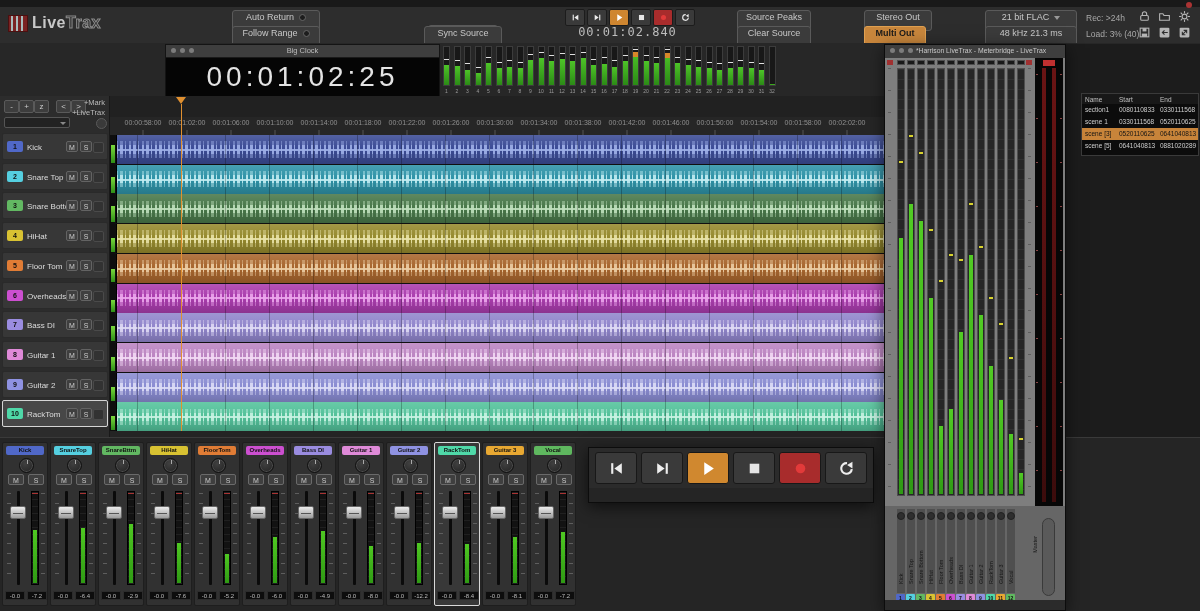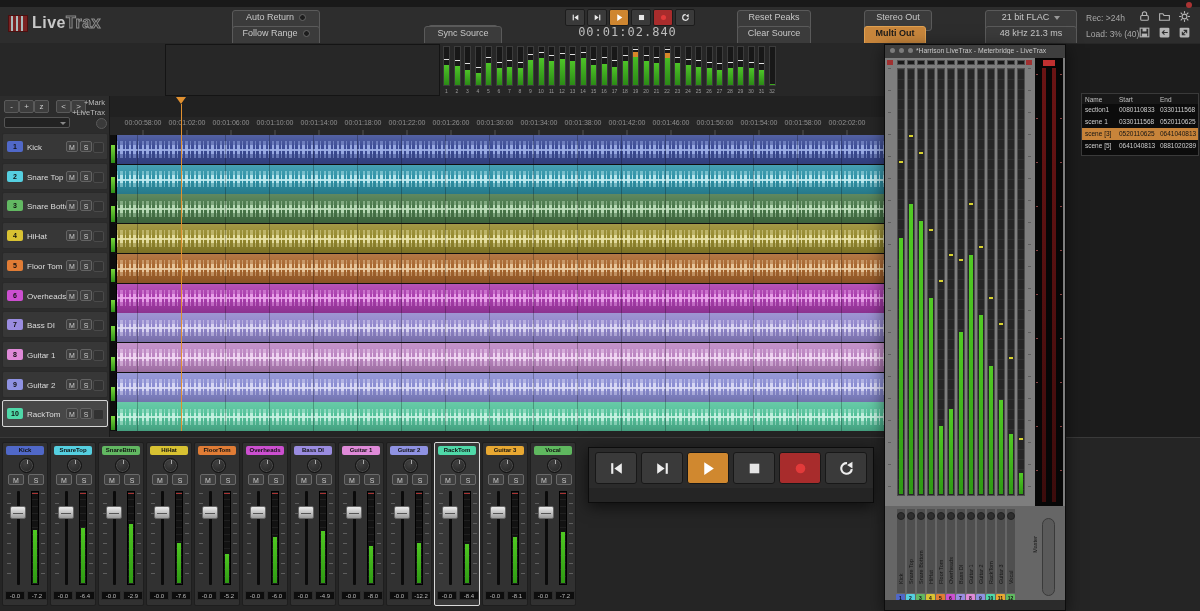--- a/index.html
+++ b/index.html
@@ -198,21 +198,21 @@
         </div>
       <div class="mini-btn" data-key="loop">
           <svg viewBox="0 0 16 16">
             <path d="M8.5 3 A5 5 0 1 0 13 8.5" fill="none" stroke="#eee" stroke-width="2"></path>
             <path d="M13.6 1.6 L13.6 8 L8.6 4.8 Z" fill="#eee"></path>
           </svg>
         </div>
     </div>
     <div class="tc-text" style="top:18px">00:01:02.840</div>
 
-    <div class="tb-btn" style="left:737px;top:3px;width:74px;">Reset Peaks</div>
+    <div class="tb-btn" style="left:737px;top:3px;width:74px;">Source Peaks</div>
     <div class="tb-btn" style="left:737px;top:19px;width:74px;">Clear Source</div>
     <div class="tb-btn" style="left:864px;top:3px;width:68px;">Stereo Out</div>
     <div class="tb-btn tb-orange" style="left:864px;top:19px;width:62px;">Multi Out</div>
 
     <div class="tb-btn drop" style="left:985px;top:3px;width:92px;"><span>21 bit FLAC</span></div>
     <div class="tb-text" style="left:1086px;top:6px;">Rec: &gt;24h</div>
     <div class="tb-btn" style="left:985px;top:19px;width:92px;">48 kHz 21.3 ms</div>
     <div class="tb-text" style="left:1086px;top:22px;">Load:  3% (40)</div>
 
     <div class="hicon" style="left:1138px;top:2px;"><svg viewBox="0 0 12 12">
@@ -248,20 +248,31 @@
           <rect x="1.5" y="1.5" width="9" height="9" rx="1" fill="#b5b5b5"></rect>
           <path d="M4 8 L8 4 M5.2 4 H8 V6.8 M6.8 8 H4 V5.2" stroke="#2d2d2d" fill="none"></path>
         </svg></div>
   </div>
   <div class="reddot"></div>
 
   <div class="strip-under"></div>
   <div class="right-bg"></div>
 
   <div class="bigclock">
+    <div class="win-title">
+      <div class="win-dots">
+          <div class="wdot"></div>
+          <div class="wdot"></div>
+          <div class="wdot"></div>
+        </div>
+      <div class="wt">Big Clock</div>
+    </div>
+    <div class="bc-body">
+      <span class="bc-time">00:01:02:25</span>
+    </div>
   </div>
 
   <div class="topmeters" id="topmeters">
       <div class="tm">
         <div class="tm-slot">
           <div class="tm-bar" style="height: 52%;"></div>
           <div class="tm-peak" style="bottom: 66%;"></div>
         </div>
         <div class="tm-num">1</div>
       </div>

